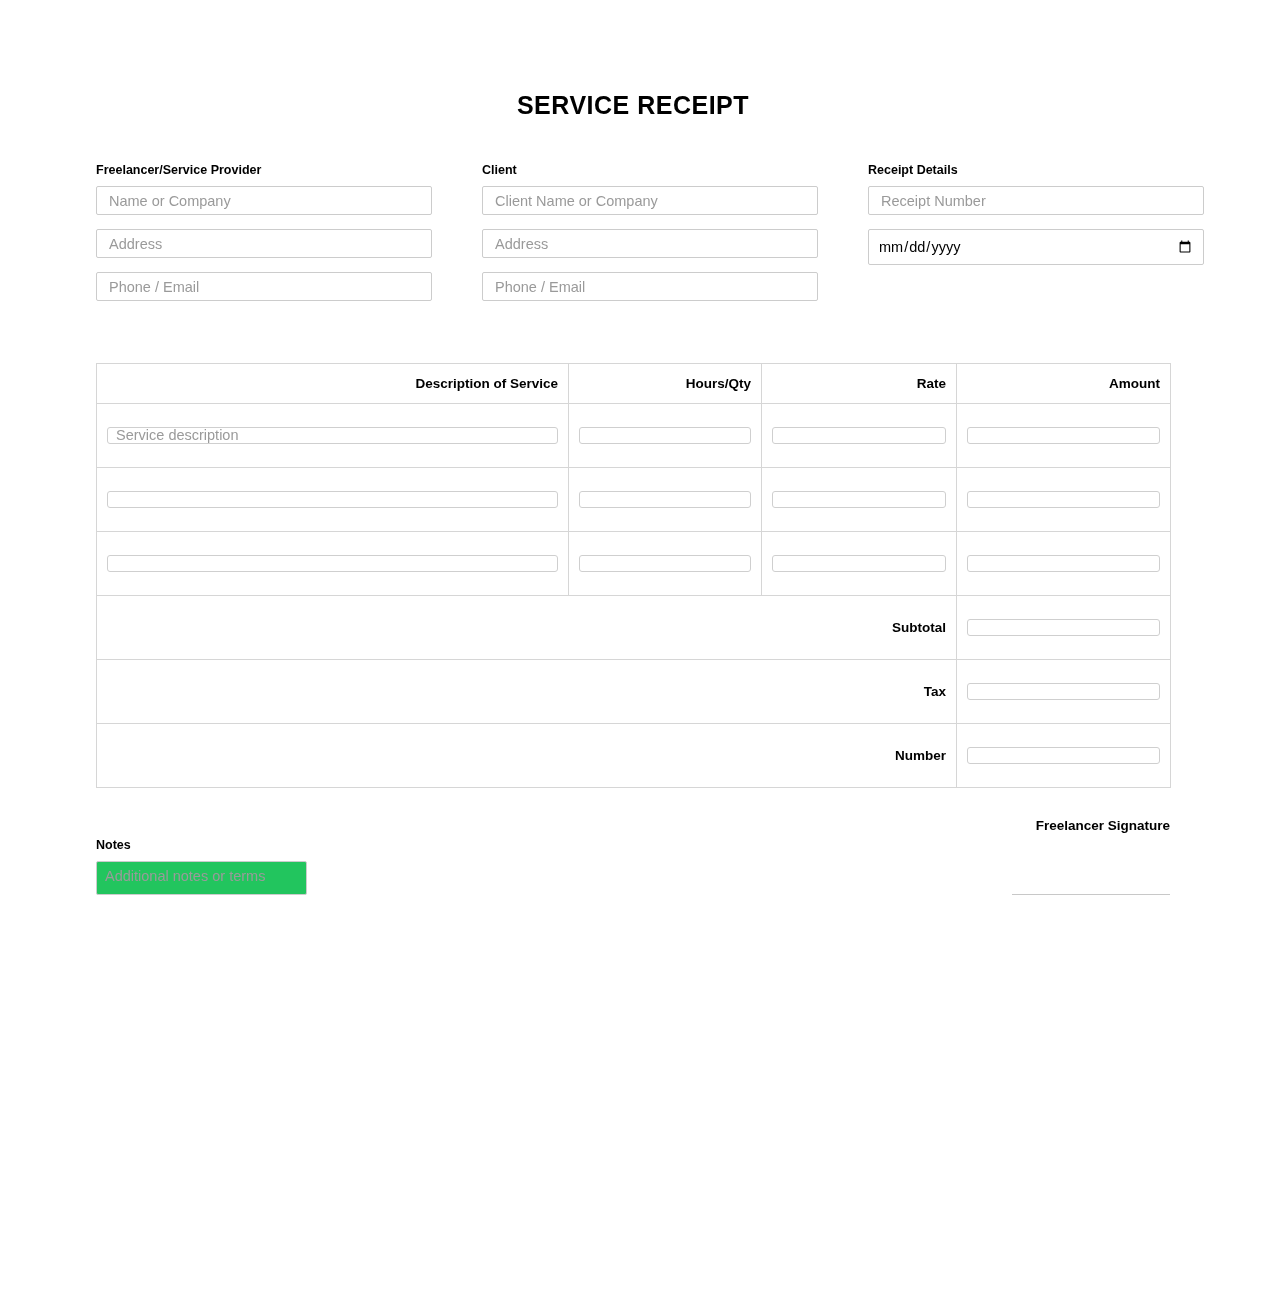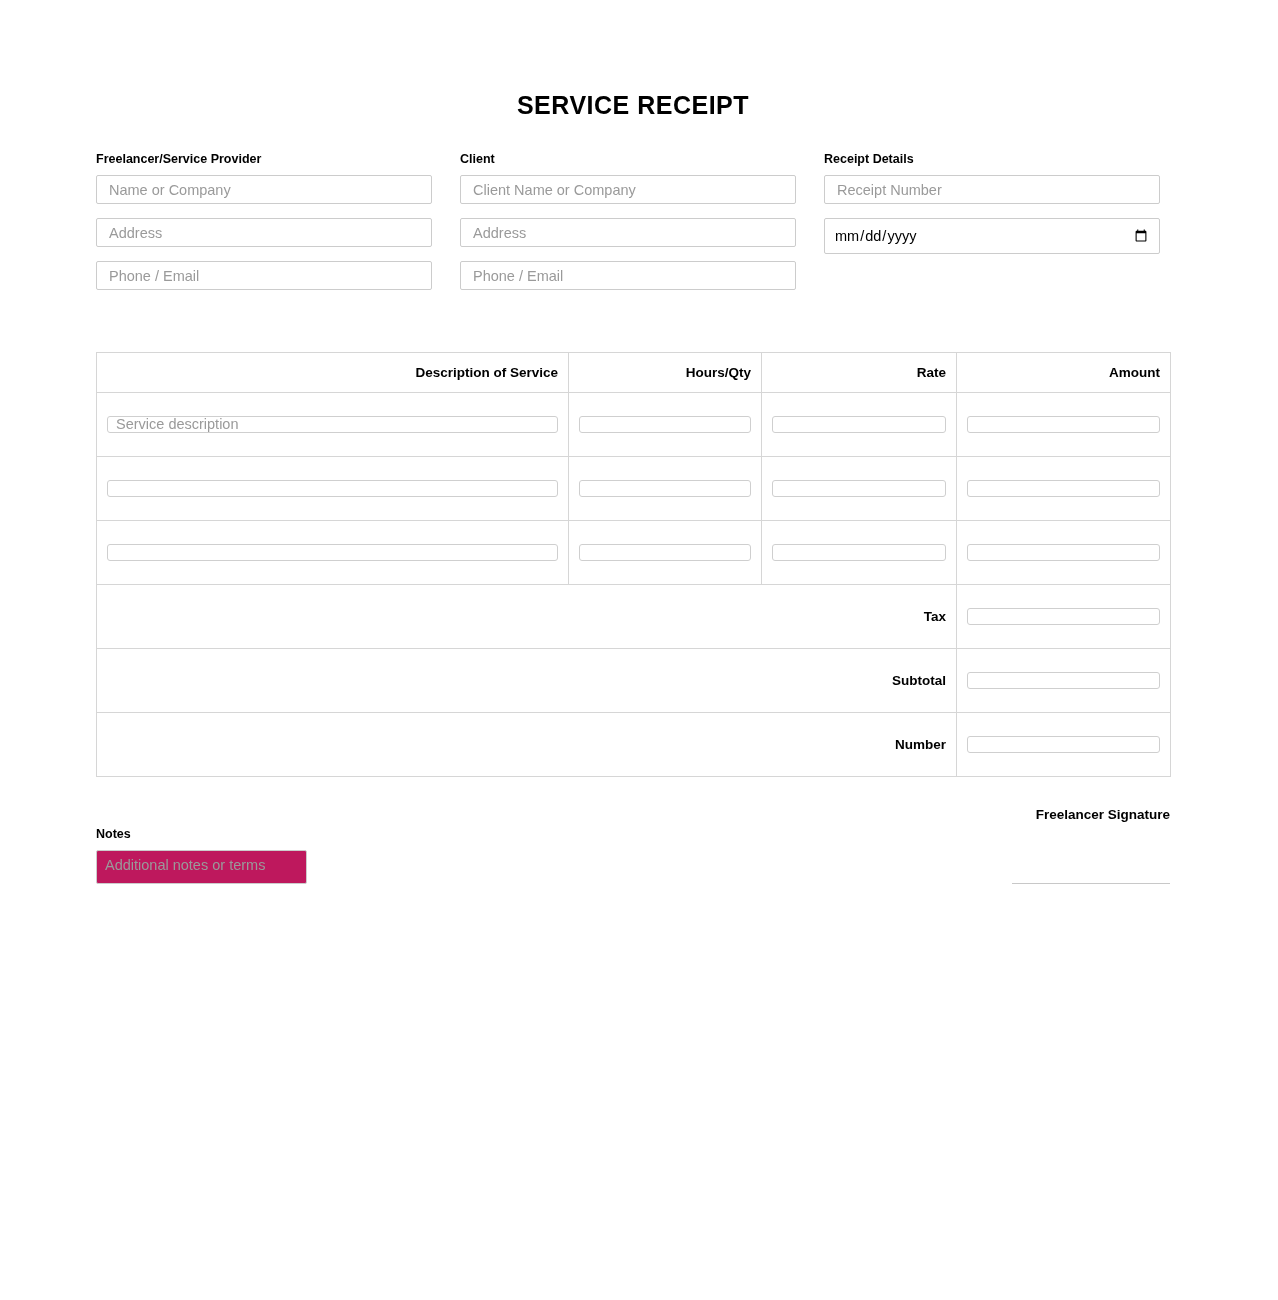--- a/index.html
+++ b/index.html
@@ -31,22 +31,22 @@
     font-weight: bold;
     letter-spacing: 0.5px;
     margin: 0;
     padding-top: 90px;
     line-height: 30px;
   }
 
   
   .parties {
     display: flex;
-    margin-top: 32px;
-    gap: 28px;
+    margin-top: 43px;
+    gap: 50px;
   }
   .party-col {
     width: 336px;
     flex: 0 0 336px;
   }
   .col-label {
     font-size: 12.5px;
     font-weight: bold;
     line-height: 15px;
     margin-bottom: 8px;
@@ -156,21 +156,21 @@
   }
   .notes-area {
     display: block;
     width: 211px;
     height: 34px;
     padding: 5px 8px;
     font-family: "Liberation Sans", sans-serif;
     font-size: 14.5px;
     line-height: 19px;
     color: #000;
-    background: #be185d;
+    background: #22c55e;
     border: 1px solid #cccccc;
     border-radius: 2px;
     resize: none;
     outline: none;
     overflow: hidden;
   }
   .notes-area::placeholder { color: #9a9a9a; opacity: 1; }
 
   .sign-block {
     width: 300px;
@@ -273,27 +273,27 @@
         </td>
         <td>
           <input class="cell-input" type="text" style="">
         </td>
         <td>
           <input class="cell-input" type="text" style="">
         </td>
       </tr>
 
       <tr class="totals-row">
+        <td class="totals-label" colspan="3">Subtotal</td>
+        <td>
+          <input class="cell-input" type="text" style="">
+        </td>
+      </tr>
+      <tr class="totals-row">
         <td class="totals-label" colspan="3">Tax</td>
-        <td>
-          <input class="cell-input" type="text" style="">
-        </td>
-      </tr>
-      <tr class="totals-row">
-        <td class="totals-label" colspan="3">Subtotal</td>
         <td>
           <input class="cell-input" type="text" style="">
         </td>
       </tr>
       <tr class="totals-row">
         <td class="totals-label" colspan="3">Number</td>
         <td>
           <input class="cell-input" type="text" style="">
         </td>
       </tr>

